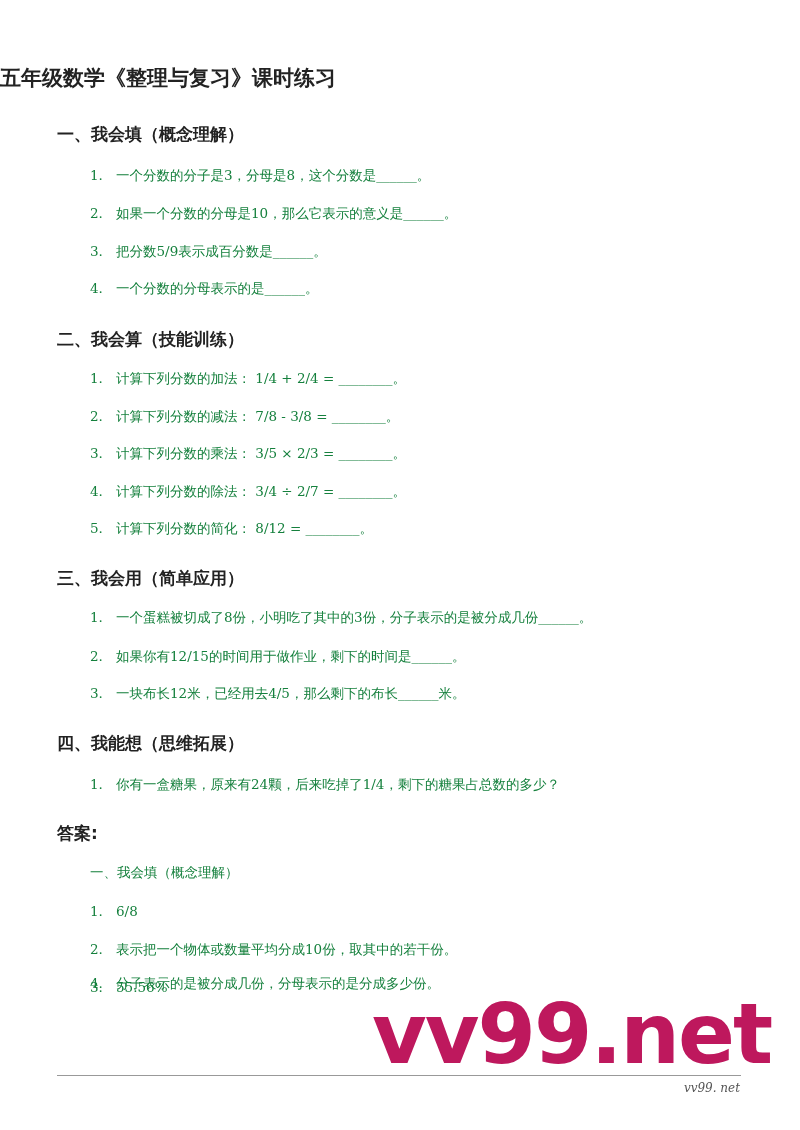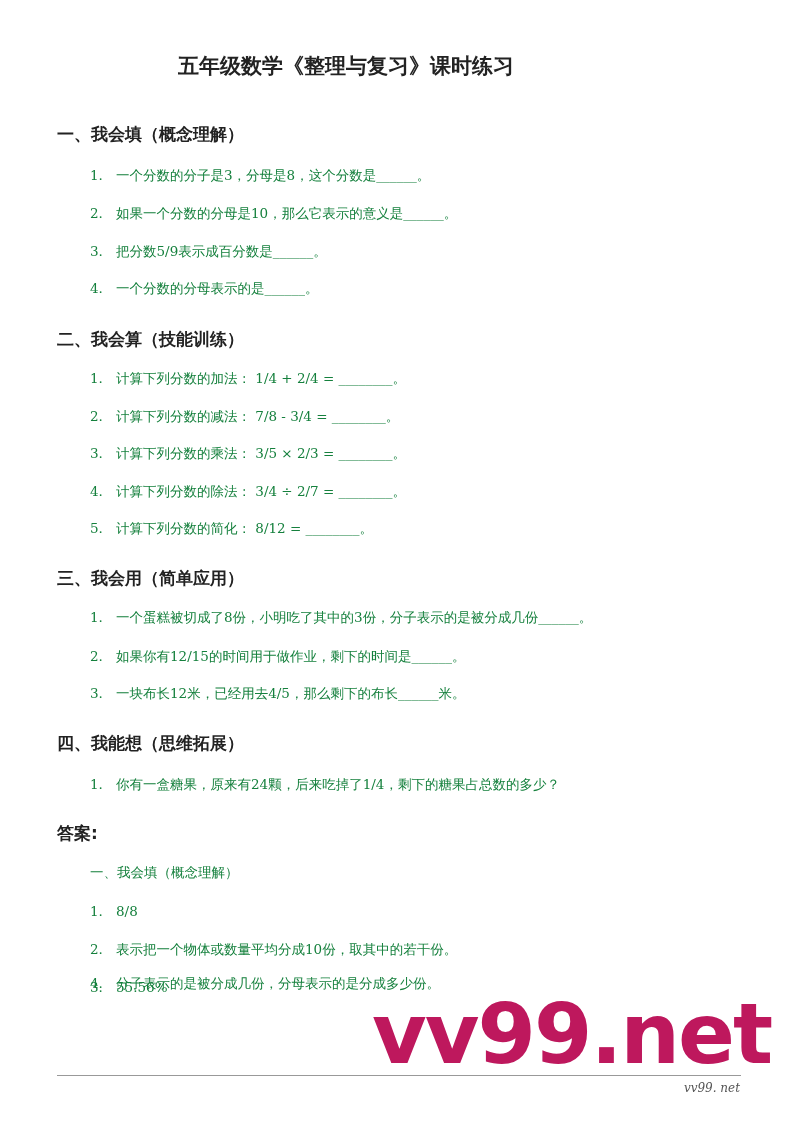--- a/index.html
+++ b/index.html
@@ -1,18 +1,18 @@
 <!DOCTYPE html>
 <html><head>
 <meta charset="utf-8">
 <style>
   html, body { margin:0; padding:0; background:#ffffff; }
   body { width:800px; height:1130px; position:relative; overflow:hidden;
          font-family:"DejaVu Serif","Liberation Serif",serif; color:#333; }
-  .title { position:absolute; top:52px; left:0; width:692px; text-align:center;
+  .title { position:absolute; top:64px; left:0; width:692px; text-align:left;
            font-family:"DejaVu Sans","Liberation Sans",sans-serif; font-size:21px; font-weight:bold; color:#222; }
   .heading { position:absolute; left:57px; font-family:"DejaVu Sans","Liberation Sans",sans-serif;
              font-size:17px; font-weight:bold; color:#222; }
   .item { position:absolute; left:90px; font-size:13.5px; color:#15803d; white-space:nowrap; }
   .item .num { display:inline-block; width:26px; }
   .watermark { position:absolute; left:372px; top:985px; font-family:"DejaVu Sans","Liberation Sans",sans-serif;
                font-size:84px; font-weight:bold; color:#be185d; letter-spacing:-2px; z-index:0; }
   .content { position:relative; z-index:1; }
   .footer-line { position:absolute; left:57px; top:1075px; width:684px; height:0; border-top:1.5px solid #999; }
   .footer-text { position:absolute; right:60px; top:1081px; font-style:italic; font-size:12px; color:#555;margin-left:36px; }
@@ -26,35 +26,35 @@
   <div class="title">五年级数学《整理与复习》课时练习</div>
 
   <div class="heading" style="top:123px">一、我会填（概念理解）</div>
   <div class="item" style="top:167px"><span class="num">1.</span><span>一个分数的分子是3，分母是8，这个分数是</span><span>______</span><span>。</span></div>
   <div class="item" style="top:205px"><span class="num">2.</span><span>如果一个分数的分母是10，那么它表示的意义是</span><span>______</span><span>。</span></div>
   <div class="item" style="top:243px"><span class="num">3.</span><span>把分数5/9表示成百分数是</span><span>______</span><span>。</span></div>
   <div class="item" style="top:280px"><span class="num">4.</span><span>一个分数的分母表示的是</span><span>______</span><span>。</span></div>
 
   <div class="heading" style="top:328px">二、我会算（技能训练）</div>
   <div class="item" style="top:370px"><span class="num">1.</span><span>计算下列分数的加法： 1/4 + 2/4 = </span><span>________</span><span>。</span></div>
-  <div class="item" style="top:408px"><span class="num">2.</span><span>计算下列分数的减法： 7/8 - 3/4 = </span><span>________</span><span>。</span></div>
+  <div class="item" style="top:408px"><span class="num">2.</span><span>计算下列分数的减法： 7/8 - 3/8 = </span><span>________</span><span>。</span></div>
   <div class="item" style="top:445px"><span class="num">3.</span><span>计算下列分数的乘法： 3/5 × 2/3 = </span><span>________</span><span>。</span></div>
   <div class="item" style="top:483px"><span class="num">4.</span><span>计算下列分数的除法： 3/4 ÷ 2/7 = </span><span>________</span><span>。</span></div>
   <div class="item" style="top:520px"><span class="num">5.</span><span>计算下列分数的简化： 8/12 = </span><span>________</span><span>。</span></div>
 
   <div class="heading" style="top:567px">三、我会用（简单应用）</div>
   <div class="item" style="top:609px"><span class="num">1.</span><span>一个蛋糕被切成了8份，小明吃了其中的3份，分子表示的是被分成几份</span><span>______</span><span>。</span></div>
   <div class="item" style="top:648px"><span class="num">2.</span><span>如果你有12/15的时间用于做作业，剩下的时间是</span><span>______</span><span>。</span></div>
   <div class="item" style="top:685px"><span class="num">3.</span><span>一块布长12米，已经用去4/5，那么剩下的布长</span><span>______</span><span>米。</span></div>
 
   <div class="heading" style="top:732px">四、我能想（思维拓展）</div>
   <div class="item" style="top:776px"><span class="num">1.</span><span>你有一盒糖果，原来有24颗，后来吃掉了1/4，剩下的糖果占总数的多少？</span></div>
 
   <div class="heading" style="top:822px">答案:</div>
   <div class="item" style="top:864px">一、我会填（概念理解）</div>
-  <div class="item" style="top:903px"><span class="num">1.</span><span>8/8</span></div>
+  <div class="item" style="top:903px"><span class="num">1.</span><span>6/8</span></div>
   <div class="item" style="top:941px"><span class="num">2.</span><span>表示把一个物体或数量平均分成10份，取其中的若干份。</span></div>
   <div class="item" style="top:979px"><span class="num">3.</span><span>55.56%</span></div>
   <div class="item" style="top:975px"><span class="num">4.</span><span>分子表示的是被分成几份，分母表示的是分成多少份。</span></div>
 
   <div class="footer-line"></div>
   <div class="footer-text">vv99. net</div>
 </div>
 
 </body></html>

